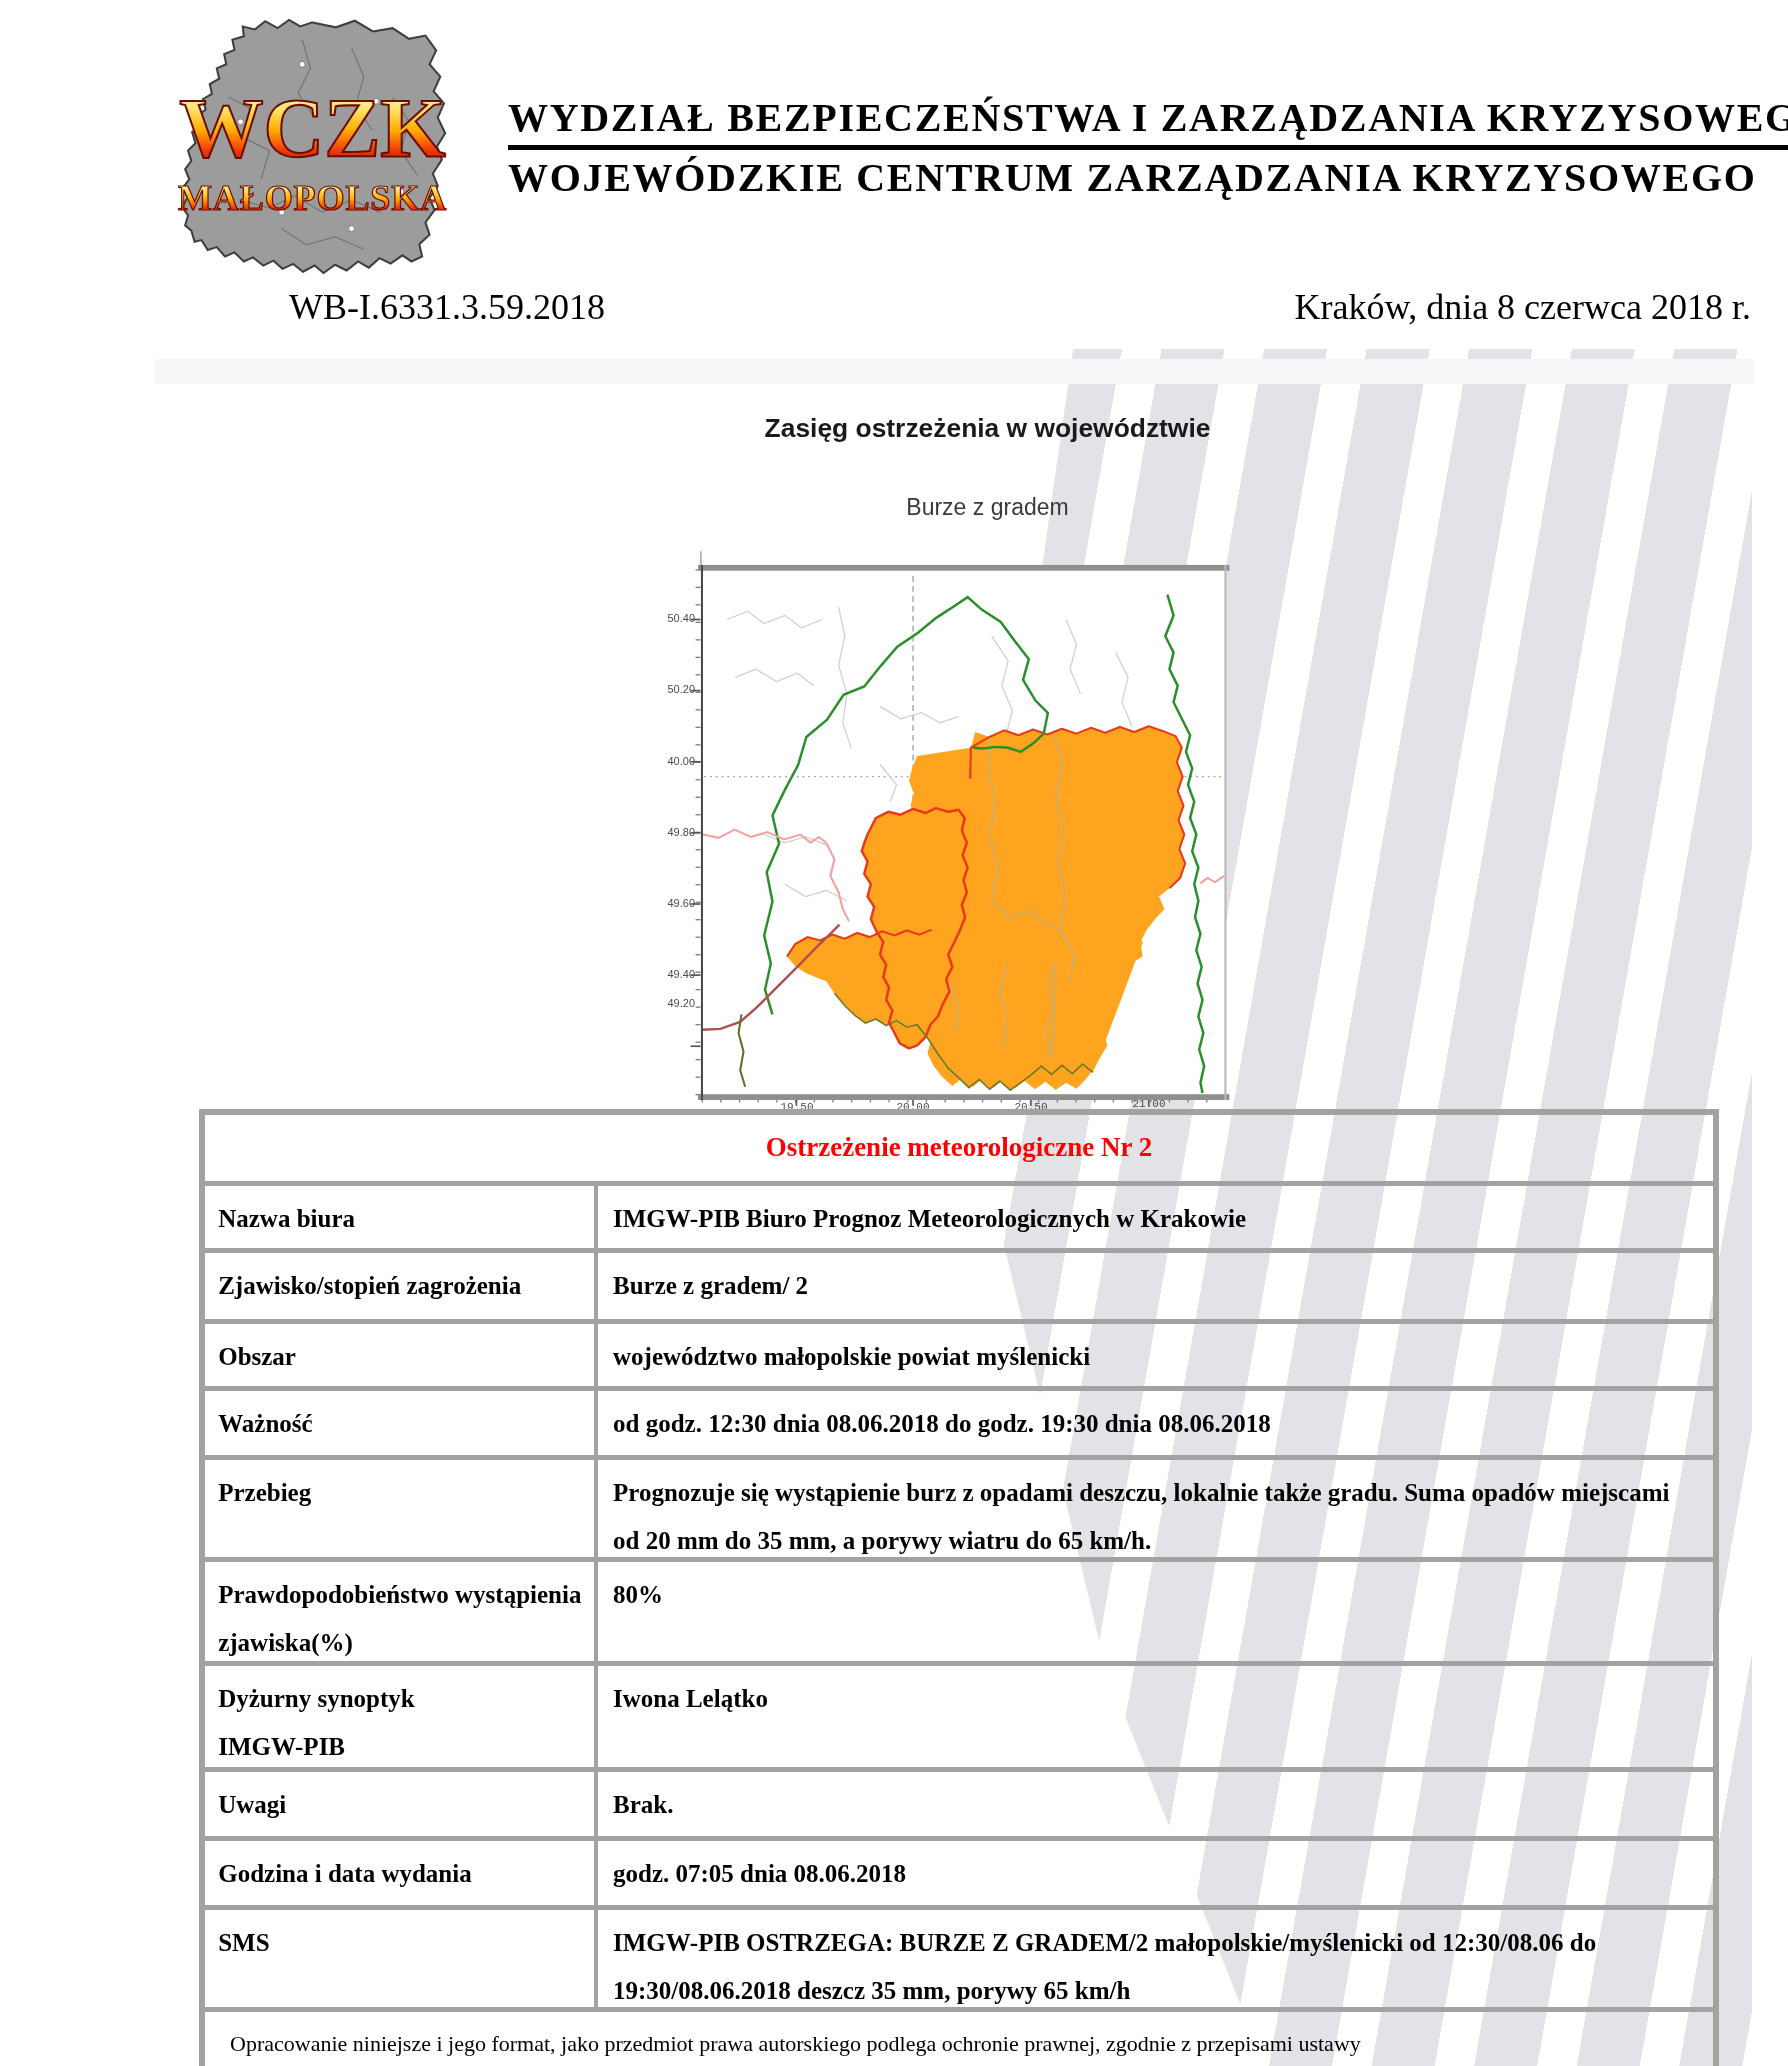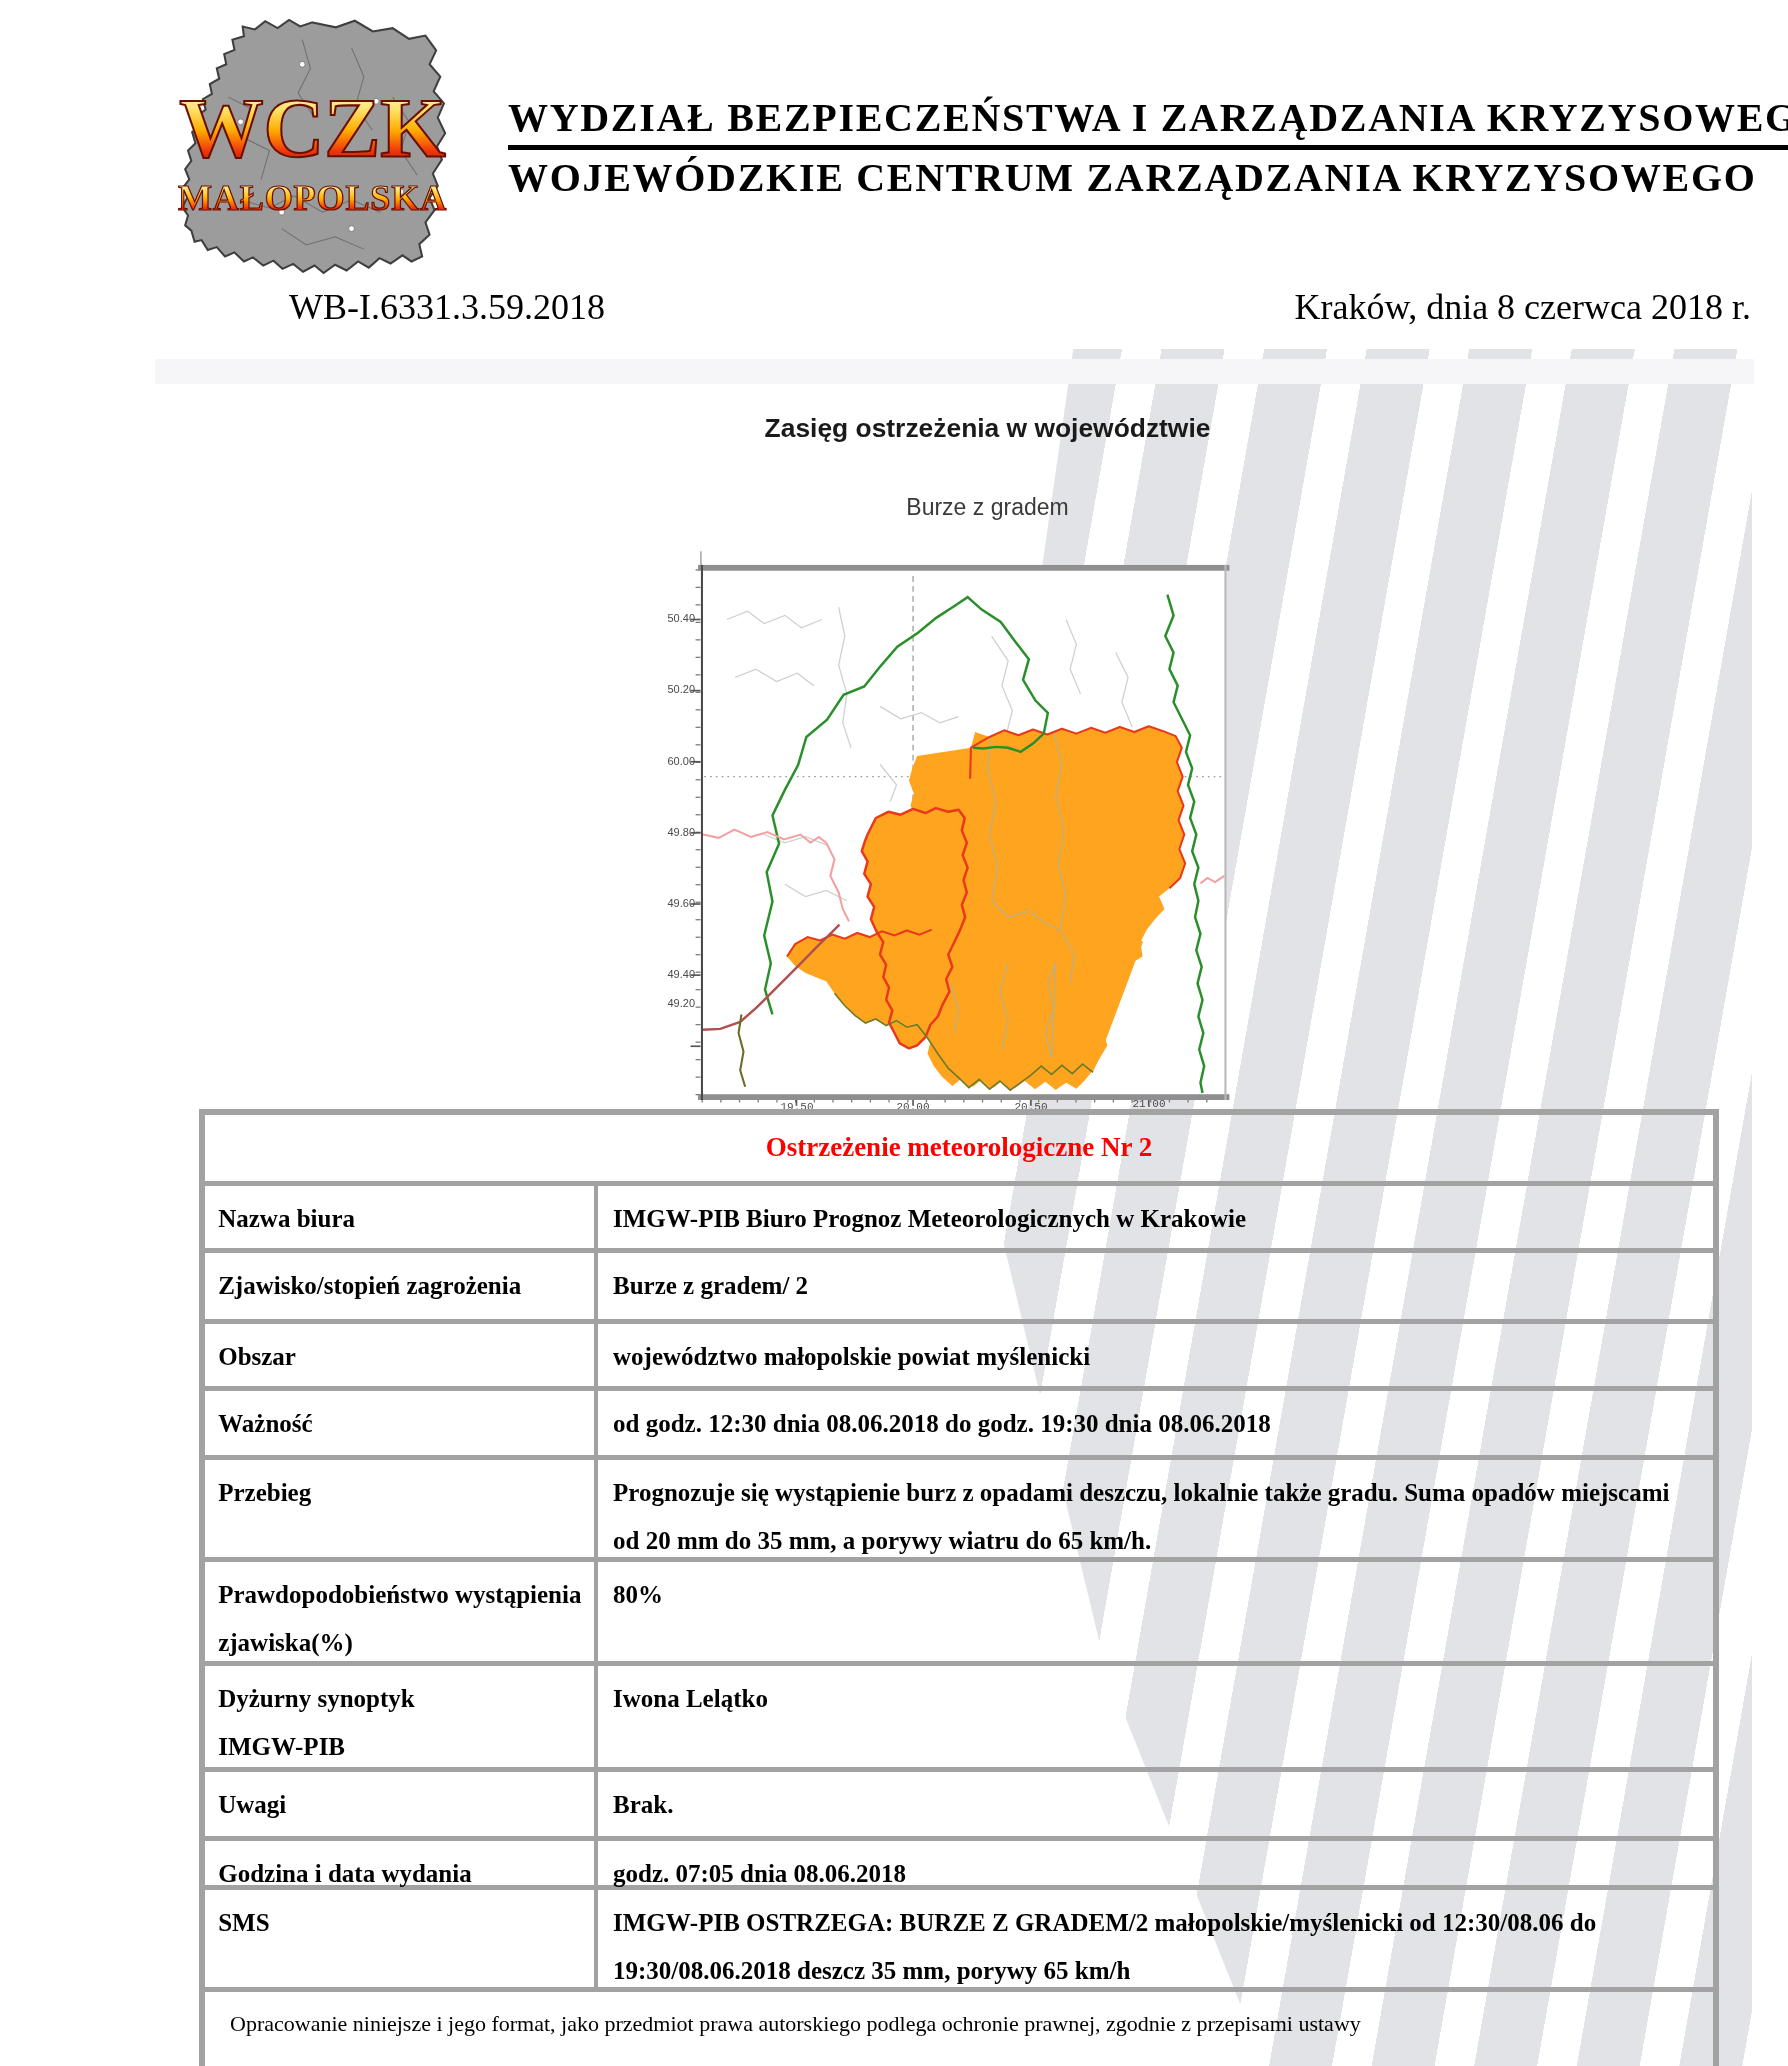--- a/index.html
+++ b/index.html
@@ -281,21 +281,21 @@
         <rect x="-10" y="1268" width="1285" height="14" fill="#8f8f8f"></rect>
         <rect x="1263" y="-12" width="5" height="1294" fill="#b8b8b8"></rect>
         <rect x="-3" y="-12" width="5" height="1294" fill="#4a4a4a"></rect>
         <line x1="-3" y1="-45" x2="-3" y2="-12" stroke="#8f8f8f" stroke-width="3"></line>
       </g>
     </svg>
 
     <div id="map-ticks">
         <div class="tick-y" style="left: 637px; top: 612px;">50.40</div>
         <div class="tick-y" style="left: 637px; top: 683px;">50.20</div>
-        <div class="tick-y" style="left: 637px; top: 755px;">60.00</div>
+        <div class="tick-y" style="left: 637px; top: 755px;">40.00</div>
         <div class="tick-y" style="left: 637px; top: 826px;">49.80</div>
         <div class="tick-y" style="left: 637px; top: 897px;">49.60</div>
         <div class="tick-y" style="left: 637px; top: 968px;">49.40</div>
         <div class="tick-y" style="left: 637px; top: 997px;">49.20</div>
         <div class="tick-x" style="left: 768px; top: 1101px;">19.50</div>
         <div class="tick-x" style="left: 884px; top: 1101px;">20.00</div>
         <div class="tick-x" style="left: 1002px; top: 1101px;">20.50</div>
         <div class="tick-x" style="left: 1120px; top: 1098px;">21.00</div>
       </div>
 
@@ -328,21 +328,21 @@
       </div>
       <div class="trow" style="height:106px">
         <div class="tlabel">Dyżurny synoptyk
 IMGW-PIB</div>
         <div class="tval">Iwona Lelątko</div>
       </div>
       <div class="trow" style="height:69px">
         <div class="tlabel">Uwagi</div>
         <div class="tval">Brak.</div>
       </div>
-      <div class="trow" style="height:49px">
+      <div class="trow" style="height:69px">
         <div class="tlabel">Godzina i data wydania</div>
         <div class="tval">godz. 07:05 dnia 08.06.2018</div>
       </div>
       <div class="trow" style="height:102px">
         <div class="tlabel">SMS</div>
         <div class="tval">IMGW-PIB OSTRZEGA: BURZE Z GRADEM/2 małopolskie/myślenicki od 12:30/08.06 do 19:30/08.06.2018 deszcz 35 mm, porywy 65 km/h</div>
       </div>
 
       <div class="tfooter">
         <div>  Opracowanie niniejsze i jego format, jako przedmiot prawa autorskiego podlega ochronie prawnej, zgodnie z przepisami ustawy</div>

